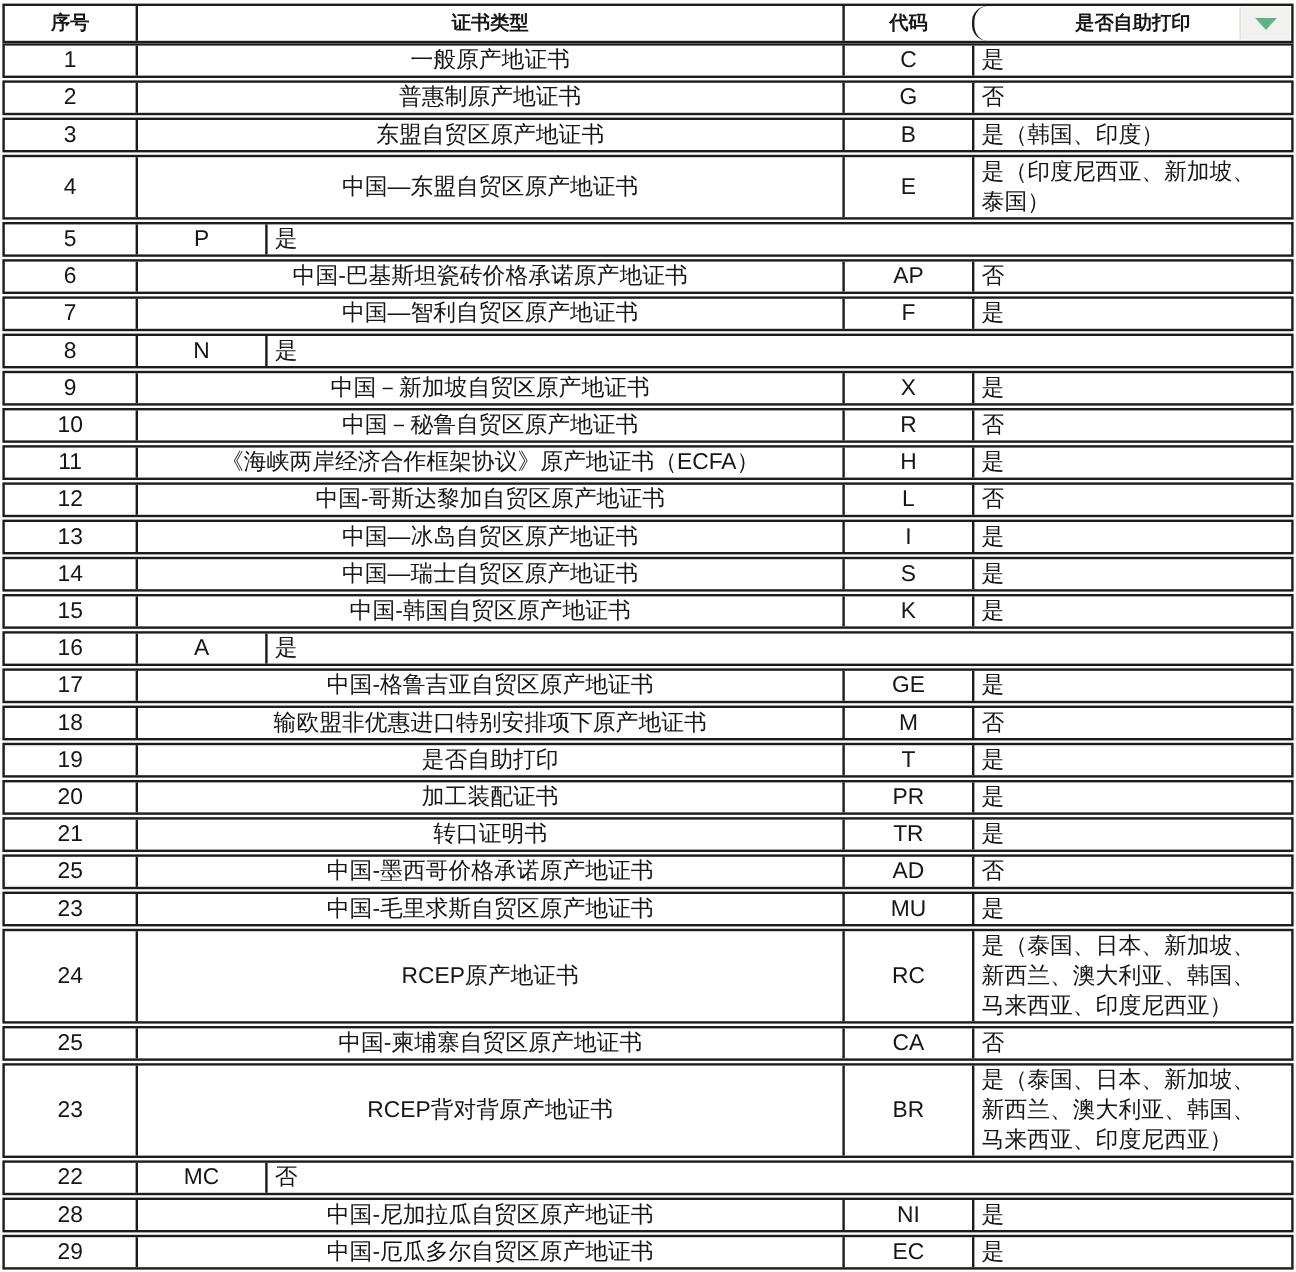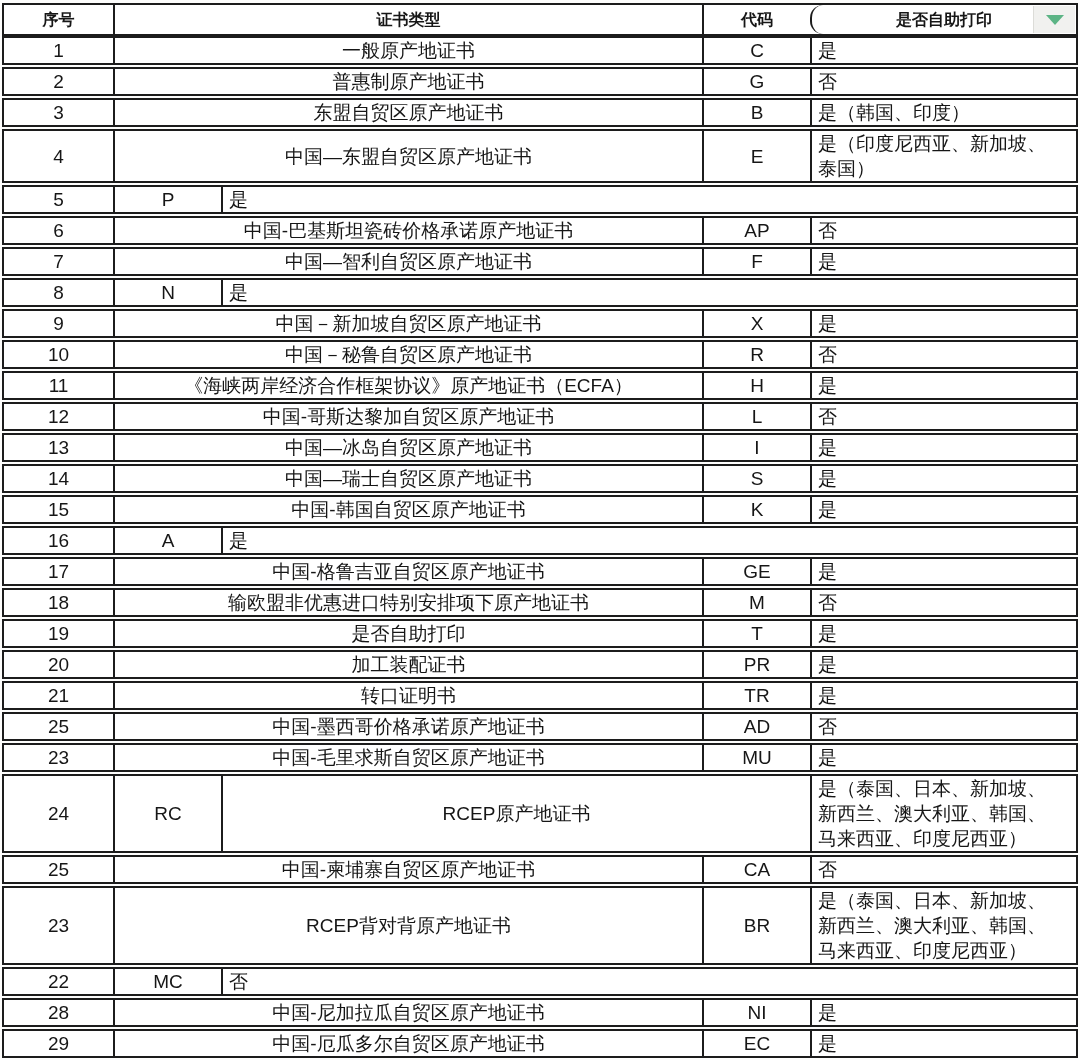--- a/index.html
+++ b/index.html
@@ -245,22 +245,22 @@
 
   <div class="row">
     <div class="cell c1">23</div>
     <div class="cell c2">中国-毛里求斯自贸区原产地证书</div>
     <div class="cell c3">MU</div>
     <div class="cell c4">是</div>
   </div>
 
   <div class="row">
     <div class="cell c1">24</div>
+    <div class="cell c2">RCEP原产地证书</div>
     <div class="cell c3">RC</div>
-    <div class="cell c2">RCEP原产地证书</div>
     <div class="cell c4">是（泰国、日本、新加坡、
 新西兰、澳大利亚、韩国、
 马来西亚、印度尼西亚）</div>
   </div>
 
   <div class="row">
     <div class="cell c1">25</div>
     <div class="cell c2">中国-柬埔寨自贸区原产地证书</div>
     <div class="cell c3">CA</div>
     <div class="cell c4">否</div>

